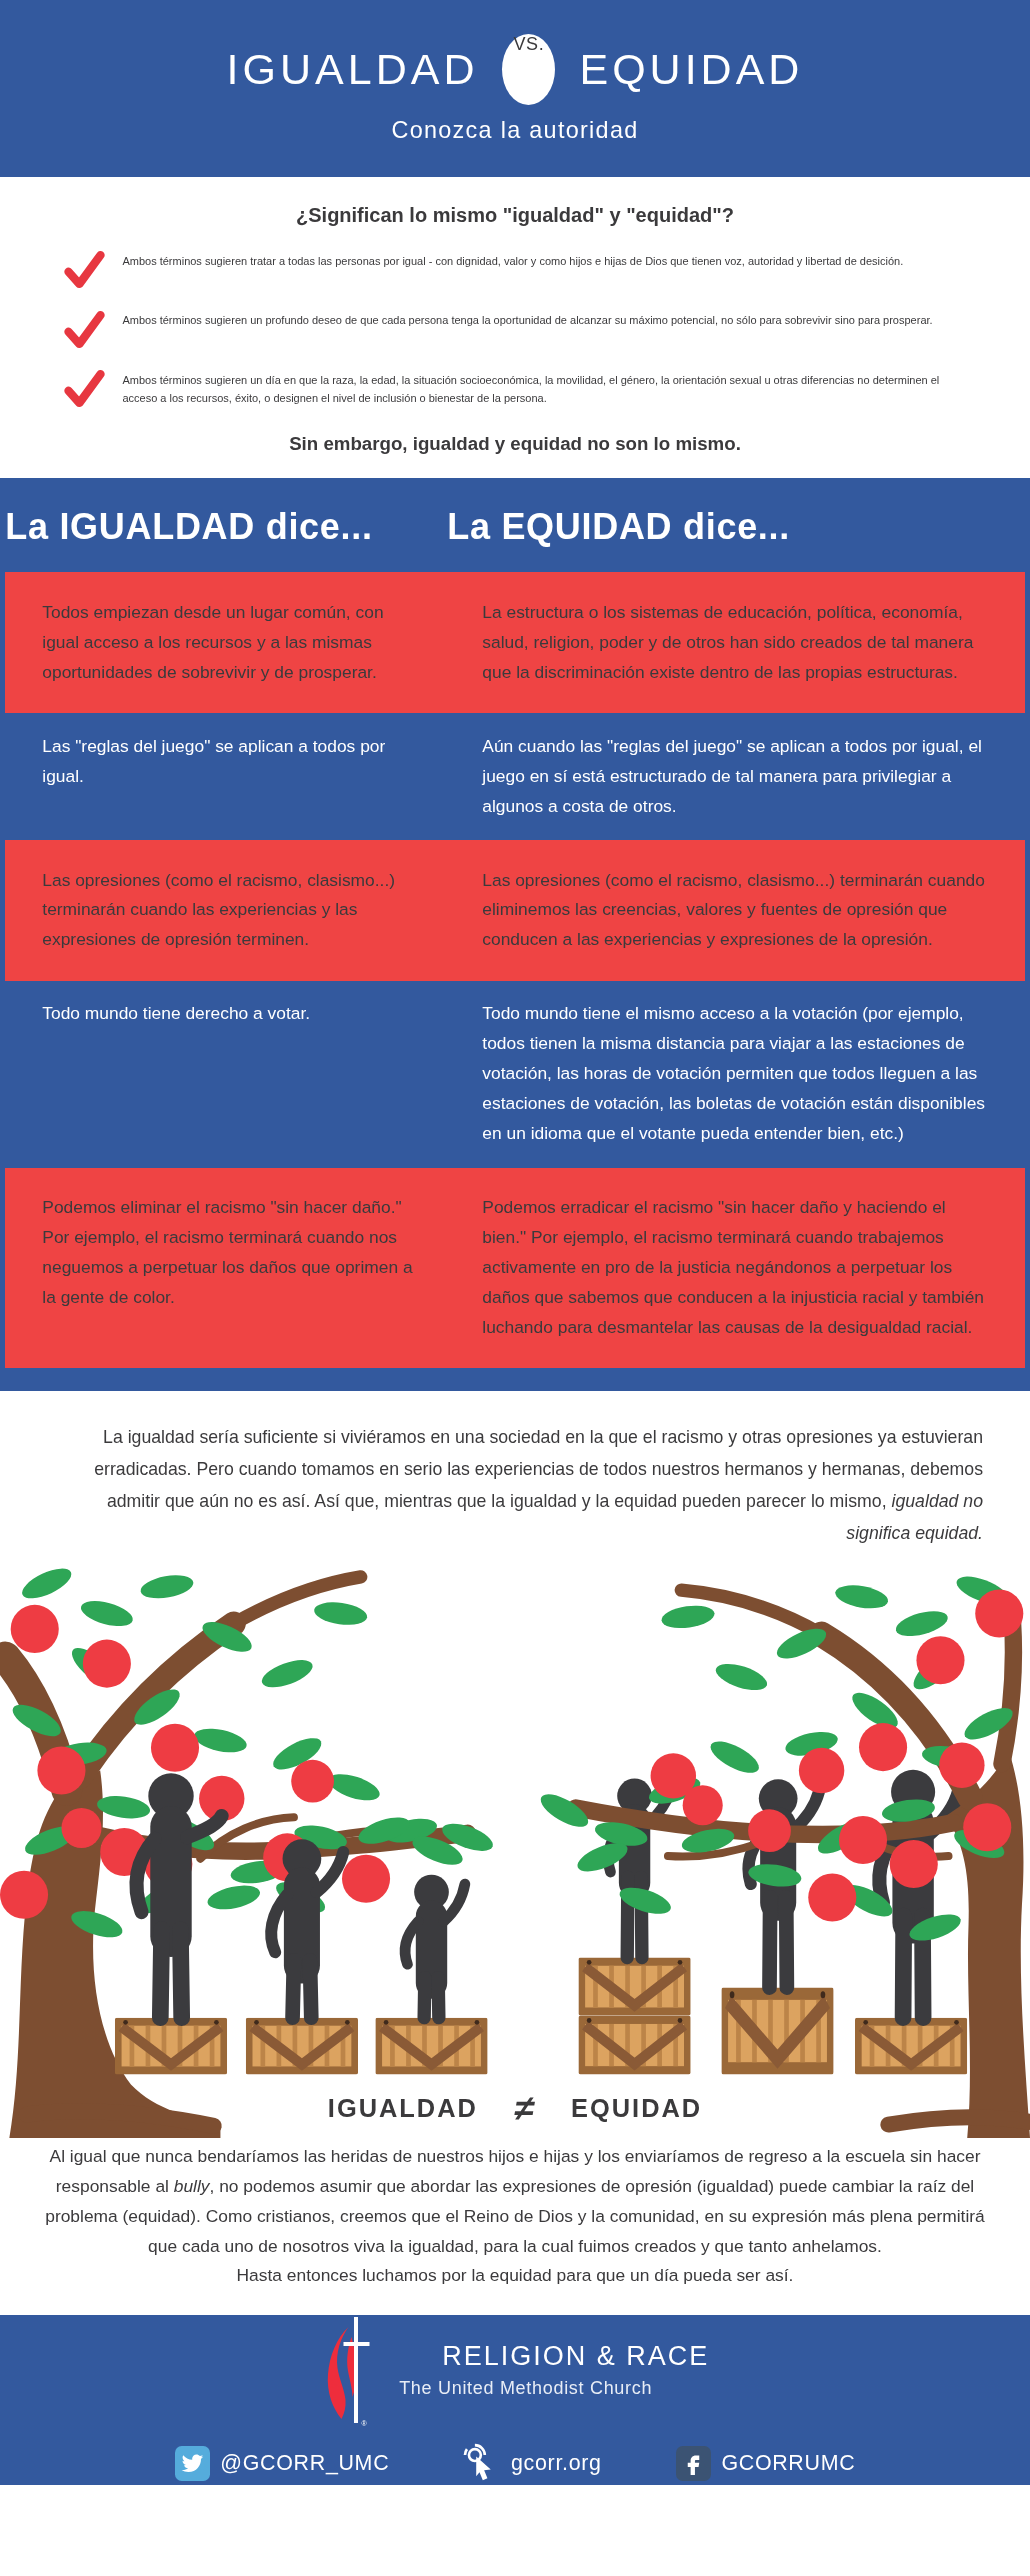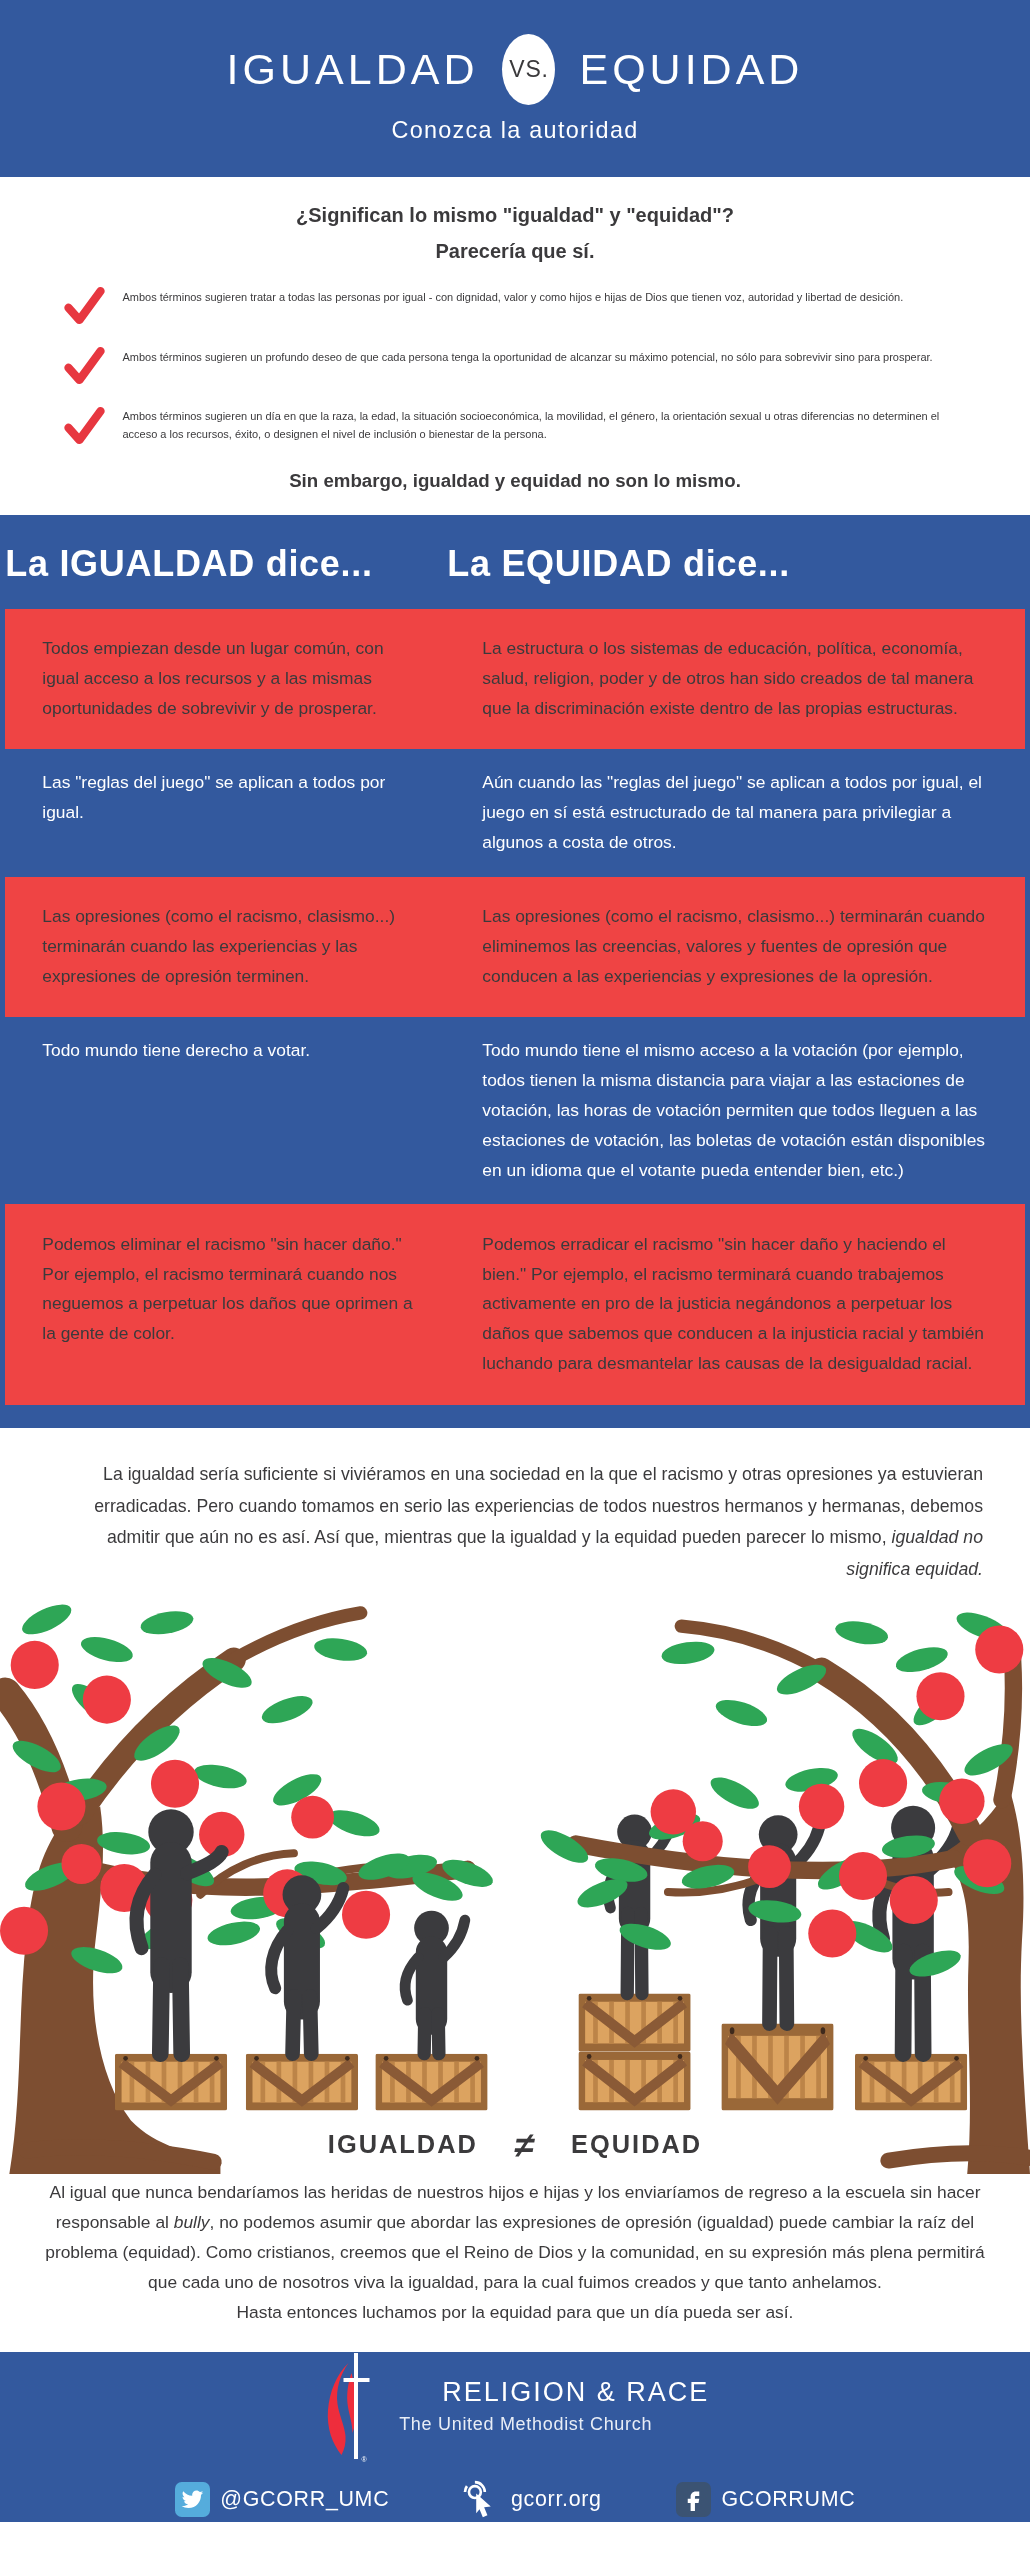--- a/index.html
+++ b/index.html
@@ -1,21 +1,21 @@
 <!DOCTYPE html>
 <html style="font-size:10.7px"><head>
 <meta charset="utf-8">
 <style>
   html,body{margin:0;padding:0;background:#ffffff;}
   .page{width:1030px;font-family:"Liberation Sans", sans-serif;color:#3B3A3C;}
 
   
   .header{height:177px;background:#33599E;display:flex;flex-direction:column;align-items:center;justify-content:center;color:#fff;}
   .title-row{display:flex;align-items:center;gap:24px;font-size:43px;letter-spacing:4px;font-weight:400;}
-  .vs-ellipse{width:53px;height:71px;background:#fff;border-radius:50%;display:flex;align-items:center;justify-content:center;color:#3B3A3C;font-size:23px;letter-spacing:0.7px;flex-shrink:0;}
+  .vs-ellipse{width:53px;height:71px;background:#fff;border-radius:50%;display:flex;justify-content:center;color:#3B3A3C;font-size:18px;letter-spacing:0.7px;flex-shrink:0;}
   .subtitle{font-size:23.4px;margin-top:12px;letter-spacing:1.3px;font-weight:400;}
 
   
   .intro{background:#fff;padding:27px 0 0;}
   .q{ text-align:center;font-weight:bold;font-size:20px;margin:0 0 13.4px;}
   .bullets{width:902px;margin:23px auto 0;display:flex;flex-direction:column;gap:18.7px;}
   .bullet{display:flex;gap:17.4px;align-items:flex-start;}
   .check{width:41px;height:41px;flex-shrink:0;}
   .bullet-text{font-size:11px;line-height:1.62;padding-top:2.7px;}
   .intro-conclusion{text-align:center;font-weight:bold;font-size:18.7px;margin:23px 0 0;padding-bottom:23px;}
@@ -68,21 +68,20 @@
       <span class="vs-ellipse">
         <span>VS.</span>
       </span>
       <span>EQUIDAD</span>
     </div>
     <div class="subtitle">Conozca la autoridad</div>
   </header>
 
   <section class="intro">
     <h2 class="q">¿Significan lo mismo "igualdad" y "equidad"?</h2>
-    <h2 class="q">Parecería que sí.</h2>
     <div class="bullets">
       <div class="bullet">
         <svg class="check" viewBox="0 0 64 64">
             <path d="M7 34 L24 53 L57 8" stroke="#E73740" stroke-width="13" fill="none" stroke-linecap="round" stroke-linejoin="round"></path>
           </svg>
         <div class="bullet-text">Ambos términos sugieren tratar a todas las personas por igual - con dignidad, valor y como hijos e hijas de Dios que tienen voz, autoridad y libertad de desición.</div>
       </div>
       <div class="bullet">
         <svg class="check" viewBox="0 0 64 64">
             <path d="M7 34 L24 53 L57 8" stroke="#E73740" stroke-width="13" fill="none" stroke-linecap="round" stroke-linejoin="round"></path>

